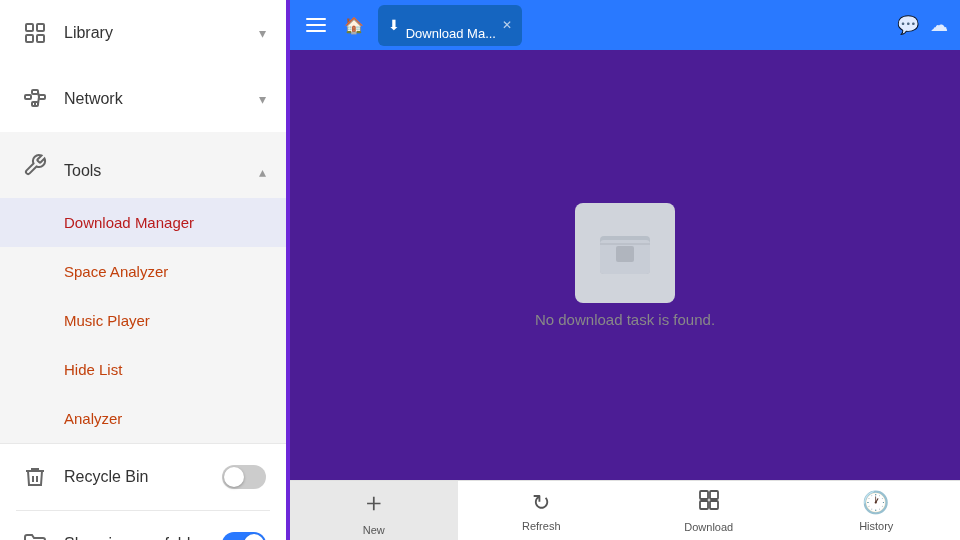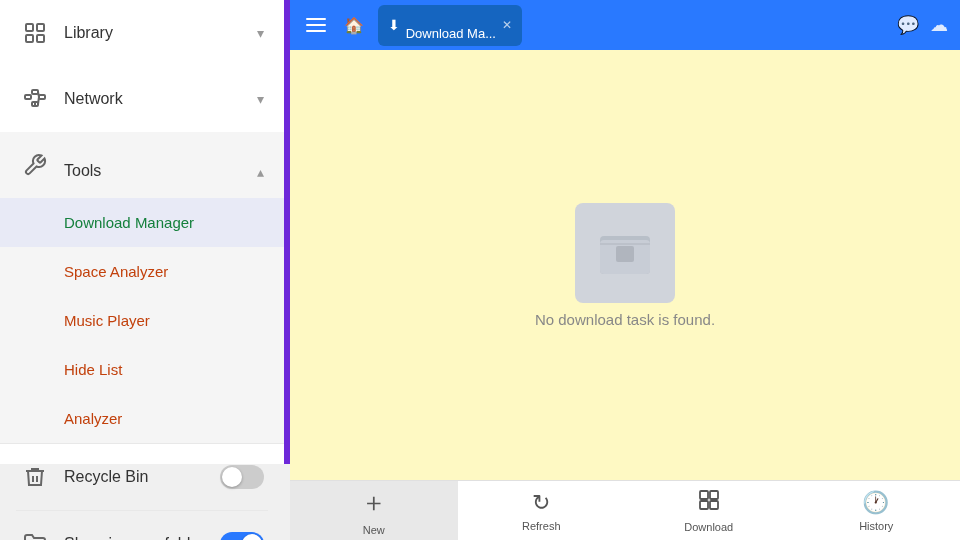--- a/index.html
+++ b/index.html
@@ -9,25 +9,25 @@
       height: 540px;
       display: flex;
       overflow: hidden;
       background: #f0f0f0;
     }
 
     
     #sidebar {
       width: 290px;
       min-width: 290px;
-      height: 464px;
+      height: 540px;
       background: #ffffff;
       display: flex;
       flex-direction: column;
-      border-right: 6px solid #6d28d9;
+      border-right: 4px solid #6d28d9;
     }
 
     .sidebar-item {
       display: flex;
       align-items: center;
       padding: 18px 20px;
       cursor: pointer;
       user-select: none;
     }
 
@@ -60,21 +60,21 @@
       background: #f5f5f5;
     }
     .tools-submenu-item {
       padding: 16px 20px 16px 64px;
       font-size: 15px;
       color: #c2410c;
       cursor: pointer;
     }
     .tools-submenu-item.active {
       background: #e8eaf6;
-      color: #15803d;
+      color: #b91c1c;
     }
 
     
     .sidebar-bottom {
       margin-top: auto;
       border-top: 1px solid #e8e8e8;
     }
 
     .toggle-switch {
       width: 44px;
@@ -173,21 +173,21 @@
       cursor: pointer;
     }
 
     
     #content {
       flex: 1;
       display: flex;
       align-items: center;
       justify-content: center;
       flex-direction: column;
-      background: #fef9c3;
+      background: #4c1d95;
       gap: 8px;
     }
 
     .empty-folder-icon {
       width: 100px;
       height: 100px;
       background: #d0d4db;
       border-radius: 8px;
       display: flex;
       align-items: center;

